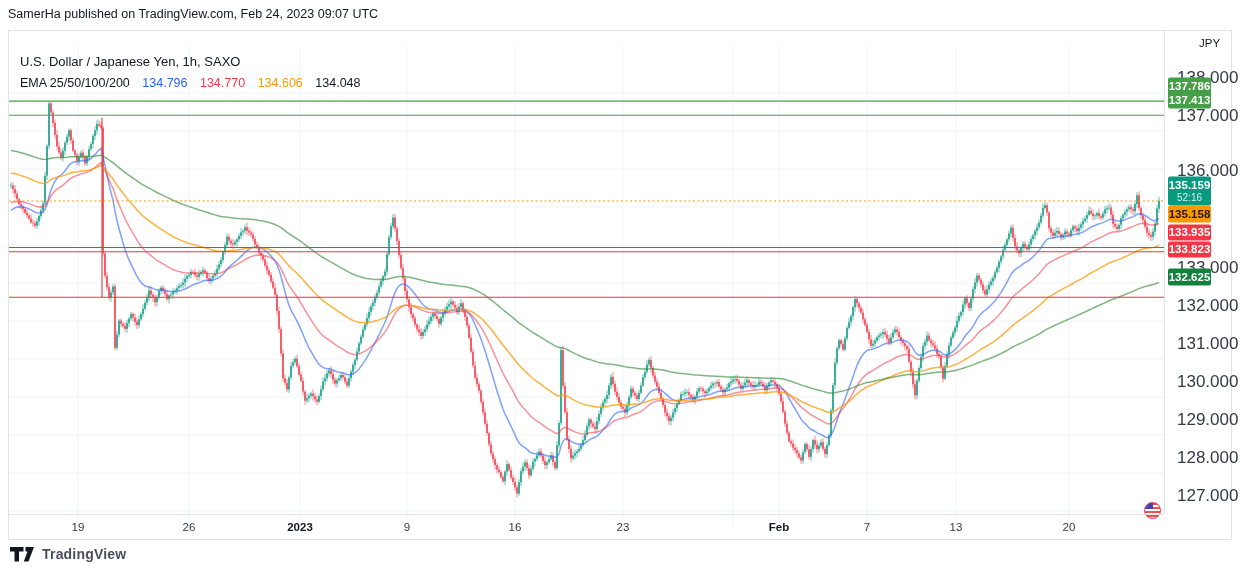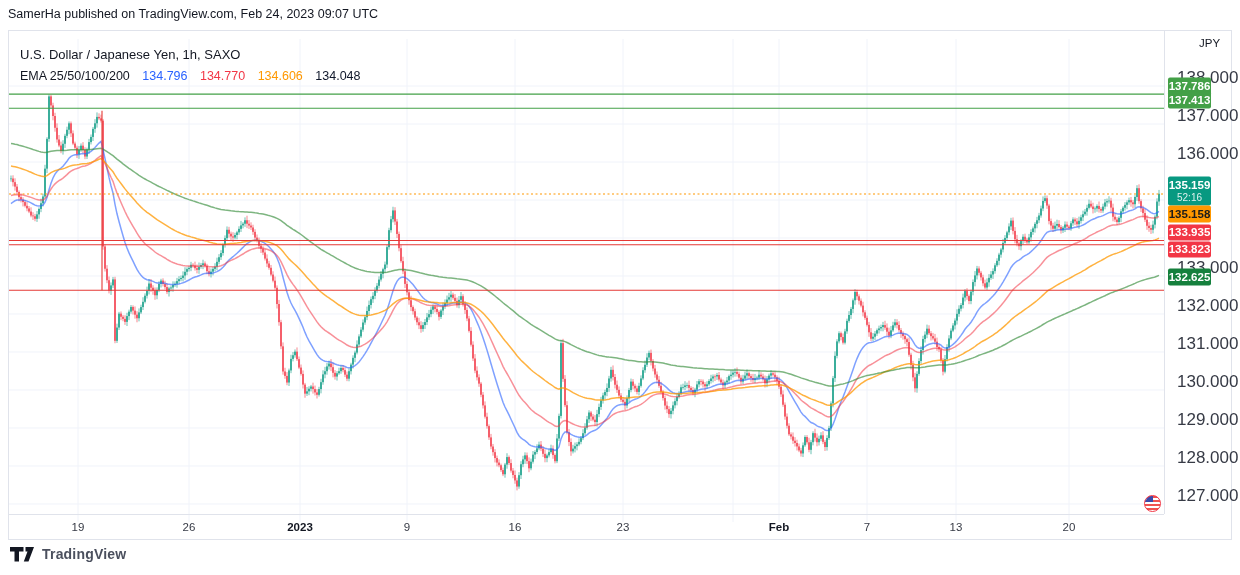--- a/index.html
+++ b/index.html
@@ -1,21 +1,21 @@
 <!DOCTYPE html>
 <html><head>
 <meta charset="utf-8">
 <style>
   * { margin:0; padding:0; box-sizing:border-box; }
   html,body { width:1240px; height:575px; background:#ffffff; overflow:hidden;
               font-family:"Liberation Sans", sans-serif; }
   .pub-line { position:absolute; left:8px; top:7px; font-size:12.5px; color:#131722; }
   .panel { position:absolute; left:8px; top:30px; width:1224px; height:510px;
            border:1px solid #E0E3EB; background:#fff; }
-  .plot { position:absolute; left:0; top:8px; width:1155px; height:483px; overflow:hidden; }
+  .plot { position:absolute; left:0; top:15px; width:1155px; height:483px; overflow:hidden; }
   .plot svg { display:block; }
   .legend { position:absolute; left:11px; top:6px; line-height:1.5; }
   .chart-title { font-size:13px; color:#131722; }
   .ema-line { font-size:12.5px; color:#131722; margin-top:2px; }
   .ema-line .ema-val { margin-left:9px; }
   .price-axis { position:absolute; left:1155px; top:0; width:68px; height:483px;
                 border-left:1px solid #E0E3EB; }
   .currency-label { position:absolute; left:34px; top:6px; font-size:11.5px; color:#131722; }
   .tick { position:absolute; left:12px; font-size:17px; color:#363A45; transform:translateY(-50%); }
   .badge { position:absolute; left:3px; width:43px; border-radius:2px; color:#fff;
@@ -1240,21 +1240,21 @@
         <span class="ema-val" style="color: #0f172a;">134.048</span>
       </div>
     </div>
     <div class="flag" style="left: 1135px; top: 456px;"></div>
   </div>
 
   <div class="price-axis">
     <div class="currency-label">JPY</div>
   <div class="tick" style="top: 47px;">138.000</div>
       <div class="tick" style="top: 85px;">137.000</div>
-      <div class="tick" style="top: 123px;">136.000</div>
+      <div class="tick" style="top: 140px;">136.000</div>
       <div class="tick" style="top: 237px;">133.000</div>
       <div class="tick" style="top: 275px;">132.000</div>
       <div class="tick" style="top: 313px;">131.000</div>
       <div class="tick" style="top: 351px;">130.000</div>
       <div class="tick" style="top: 389px;">129.000</div>
       <div class="tick" style="top: 427px;">128.000</div>
       <div class="tick" style="top: 465px;">127.000</div>
       <div class="badge" style="top: 55.1px; background: rgb(67, 160, 71); color: rgb(255, 255, 255);"><span>137.786</span></div>
       <div class="badge" style="top: 69.3px; background: rgb(67, 160, 71); color: rgb(255, 255, 255);"><span>137.413</span></div>
       <div class="badge" style="top: 160px; background: rgb(8, 153, 129); color: rgb(255, 255, 255);"><span>135.159</span><span class="sub">52:16</span></div>

